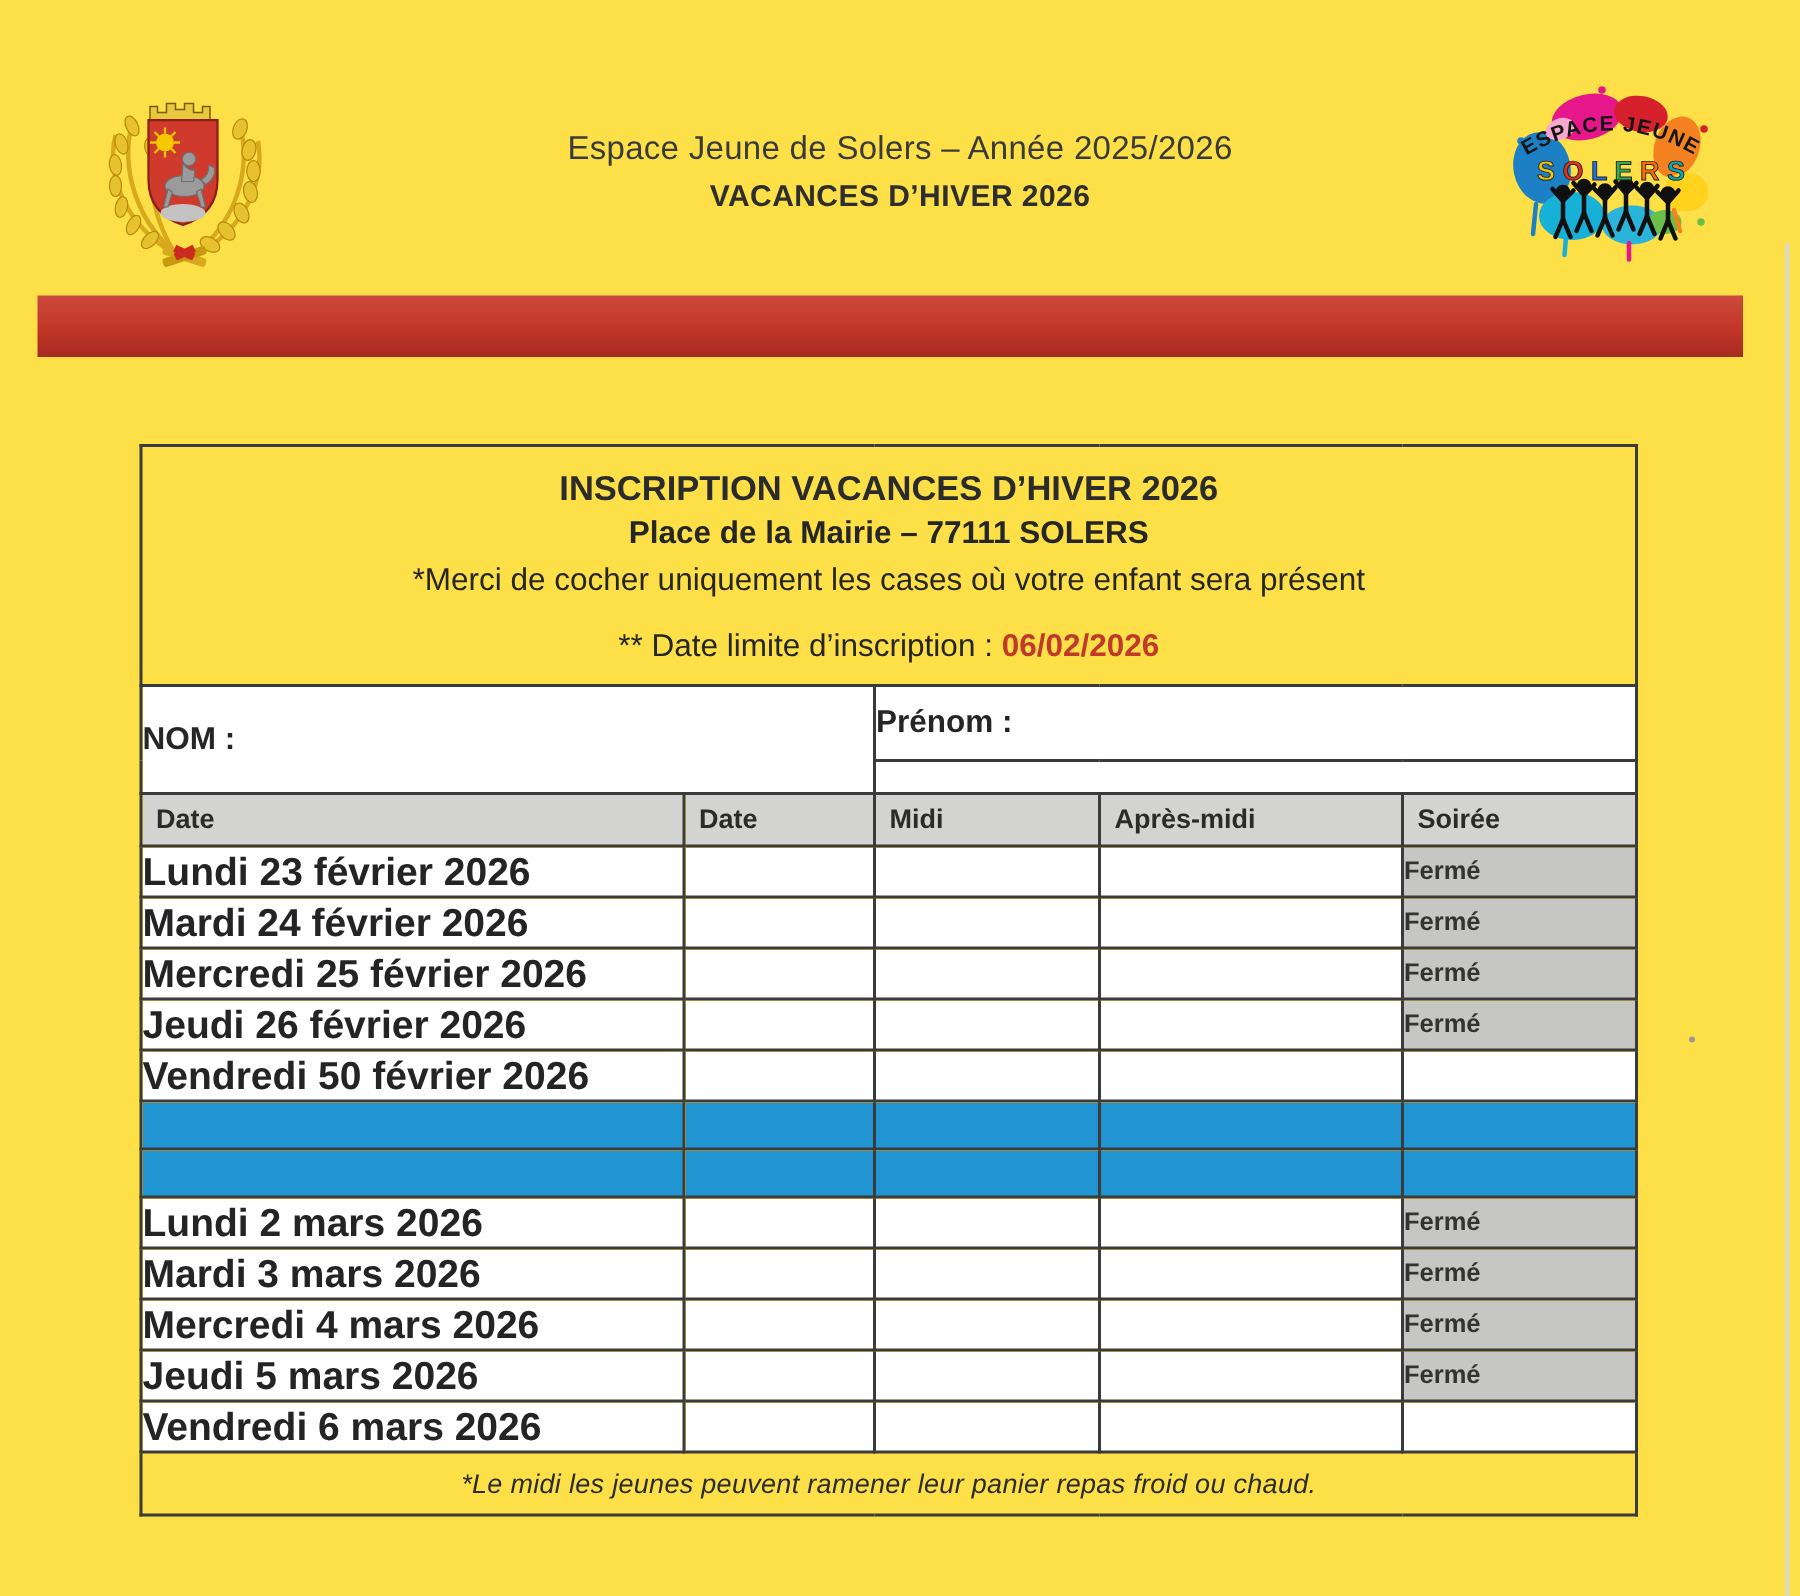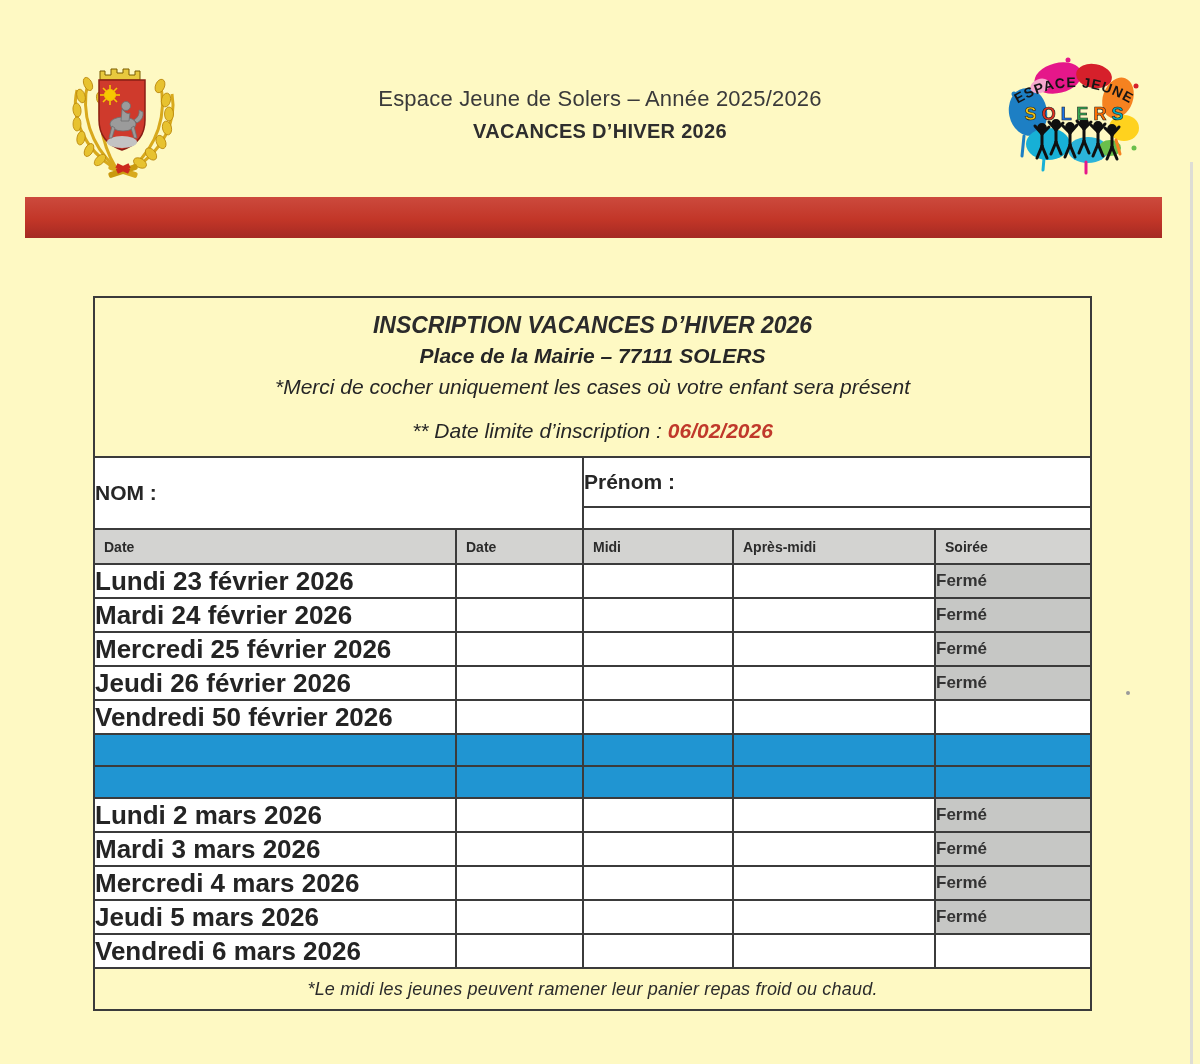--- a/index.html
+++ b/index.html
@@ -1,48 +1,48 @@
 <!DOCTYPE html>
 <html><head>
 <meta charset="utf-8">
 <style>
   html,body{margin:0;padding:0;background:#e9e9e9;}
-  .page{position:relative;width:1200px;height:1064px;background:#fef9c3;overflow:hidden;
+  .page{position:relative;width:1200px;height:1064px;background:#fde047;overflow:hidden;
         font-family:"Liberation Sans",sans-serif;color:#262626;}
 
   
   .head-center{position:absolute;left:250px;top:86px;width:700px;text-align:center;}
   .head-sub{font-size:22px;color:#3a3a3a;letter-spacing:.2px;}
   .head-title{font-size:20px;font-weight:bold;color:#2e2e2e;margin-top:8px;letter-spacing:.3px;}
   .logo-left{position:absolute;left:50px;top:42px;width:145px;height:150px;}
   .logo-right{position:absolute;left:998px;top:52px;width:152px;height:128px;}
   .red-bar{position:absolute;left:25px;top:197px;width:1137px;height:41px;
            background:linear-gradient(180deg,#cc4a3d 0%,#c23628 55%,#ad2d24 88%,#a52b23 100%);}
 
   
   table.form{position:absolute;left:93px;top:296px;width:997px;border-collapse:collapse;
              table-layout:fixed;}
   table.form td,table.form th{border:2px solid #3b3b3b;padding:0;vertical-align:middle;overflow:hidden;}
 
-  .r-title{height:160px;font-style:italic;}
+  .r-title{height:160px;}
   .r-na{height:50px;} .r-nb{height:22px;}
   .r-head{height:35px;}
   tr.data{height:34px;}
   tr.blue{height:32px;}
   .r-foot{height:42px;}
 
   .title-cell{text-align:center;padding-top:7px;}
   .t1{font-weight:bold;font-size:23px;margin-bottom:5px;color:#2b2b2b;}
   .t2{font-weight:bold;font-size:21px;margin-bottom:7px;text-align:center;}
   .t3{font-size:21px;margin-bottom:20px;}
   .t4{font-size:21px;}
   .deadline{color:#c0392b;font-weight:bold;}
 
   .name-cell{vertical-align:top;text-align:left;font-weight:bold;font-size:21px;padding:7px 0 0 10px;background:#fff;}
-  tr.r-head th{background:#d3d3d1;text-align:left;font-weight:bold;font-size:14px;padding-left:9px;color:#2b2b2b;}
+  tr.r-head th{background:#d3d3d1;text-align:left;font-weight:bold;font-size:18px;padding-left:9px;color:#2b2b2b;}
   .date-cell{text-align:left;font-weight:bold;font-size:26px;padding-left:9px;color:#242424;background:#fff;}
   .check{background:#fff;}
   .closed{background:#c6c7c5;text-align:left;font-weight:bold;font-size:17px;padding-left:11px;color:#333;}
   .open{background:#fff;}
   tr.blue td{background:#2095d2;}
   .footer-cell{text-align:center;font-style:italic;font-size:18px;color:#2b2b2b;letter-spacing:.2px;}
 
   
   .scan-edge{position:absolute;right:7px;top:162px;width:3px;height:902px;background:#d8d8d8;opacity:.85;}
   .scan-dot{position:absolute;left:1126px;top:691px;width:4px;height:4px;border-radius:50%;background:#9a9a9a;}

